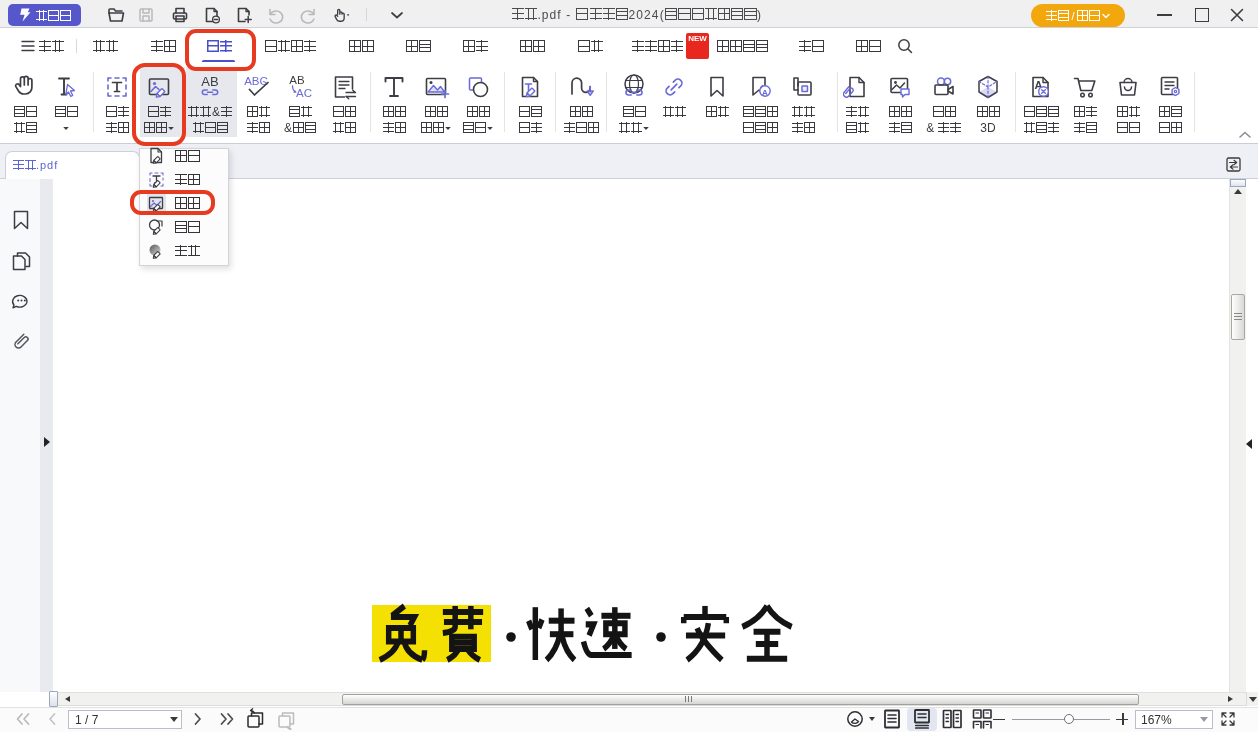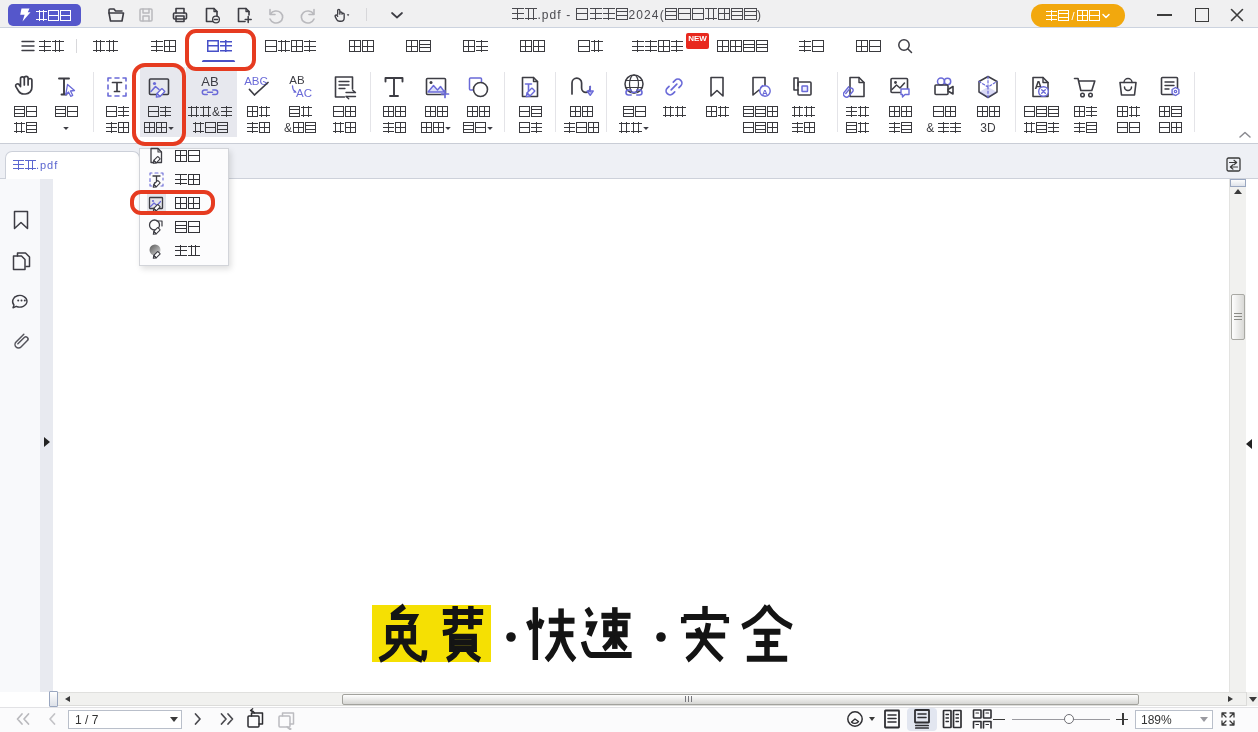--- a/index.html
+++ b/index.html
@@ -152,21 +152,21 @@
       <i style="display:inline-block;width:12.0px;height:11.7px;margin:0 0.5px;vertical-align:-1px;box-shadow:inset 0 0 0 1px #3a3a3e;background-image:linear-gradient(#3a3a3e,#3a3a3e),linear-gradient(#3a3a3e,#3a3a3e);background-position:0 33%,0 66%;background-size:100% 1px,100% 1px;background-repeat:no-repeat;"></i>
     </div>
     <div class="ab ctr" style="left:766px;top:37px;width:90px;height:18px">
       <i style="display:inline-block;width:12.0px;height:11.7px;margin:0 0.5px;vertical-align:-1px;background-image:linear-gradient(#3a3a3e,#3a3a3e),linear-gradient(#3a3a3e,#3a3a3e),linear-gradient(#3a3a3e,#3a3a3e),linear-gradient(#3a3a3e,#3a3a3e);background-position:0 8%,0 50%,0 92%,50% 0;background-size:100% 1px,100% 1px,100% 1px,1px 100%;background-repeat:no-repeat;"></i>
       <i style="display:inline-block;width:12.0px;height:11.7px;margin:0 0.5px;vertical-align:-1px;box-shadow:inset 0 0 0 1px #3a3a3e;background-image:linear-gradient(#3a3a3e,#3a3a3e);background-position:0 50%;background-size:100% 1px;background-repeat:no-repeat;"></i>
     </div>
     <div class="ab ctr" style="left:823px;top:37px;width:90px;height:18px">
       <i style="display:inline-block;width:12.0px;height:11.7px;margin:0 0.5px;vertical-align:-1px;box-shadow:inset 0 0 0 1px #3a3a3e;background-image:linear-gradient(#3a3a3e,#3a3a3e),linear-gradient(#3a3a3e,#3a3a3e);background-position:0 50%,50% 0;background-size:100% 1px,1px 100%;background-repeat:no-repeat;"></i>
       <i style="display:inline-block;width:12.0px;height:11.7px;margin:0 0.5px;vertical-align:-1px;box-shadow:inset 0 0 0 1px #3a3a3e;background-image:linear-gradient(#3a3a3e,#3a3a3e);background-position:0 50%;background-size:100% 1px;background-repeat:no-repeat;"></i>
     </div>
-    <div class="ab" style="left:686px;top:33px;width:23px;height:16px;background:#e8281e;border-radius:2px;color:#fff;font-size:8px;font-weight:bold;text-align:center;line-height:12px">NEW</div>
+    <div class="ab" style="left:686px;top:33px;width:23px;height:26px;background:#e8281e;border-radius:2px;color:#fff;font-size:8px;font-weight:bold;text-align:center;line-height:12px">NEW</div>
     <div class="ab ctr" style="left:896px;top:37px;width:18px;height:18px">
       <svg width="18" height="18" viewBox="0 0 18 18" fill="none">
         <circle cx="8" cy="8" r="5.2" stroke="#3d3d44" stroke-width="1.5" fill="none"></circle>
         <path d="M12 12 L15.5 15.5" stroke="#3d3d44" stroke-width="1.5" fill="none" stroke-linecap="round" stroke-linejoin="round"></path>
       </svg>
     </div>
     <div class="ab" style="left:202px;top:59.5px;width:33px;height:3.5px;background:#4a51c4;border-radius:2px"></div>
     <div class="ab" style="left:0;top:62px;width:1258px;height:81px;background:#fff"></div>
     <div class="ab" style="left:139.5px;top:67px;width:45px;height:70px;background:#e7e8ee"></div>
     <div class="ab" style="left:185.5px;top:67px;width:51px;height:70px;background:#e7e8ee"></div>
@@ -647,21 +647,21 @@
         <path d="M2.5 20 V13.5 h7.5 V20 M12.5 20 V13.5 h7.5 V20" stroke="#2f2f33" stroke-width="1.6" fill="none" stroke-linecap="round" stroke-linejoin="round"></path>
         <path d="M5 5 h2.5 M15 5 h2.5 M5 16.5 h2.5 M15 16.5 h2.5" stroke="#2f2f33" stroke-width="1.2" fill="none" stroke-linecap="round" stroke-linejoin="round"></path>
       </svg>
     </div>
     <div class="ab" style="left:993px;top:718.5px;width:12px;height:1.6px;background:#3a3a3a"></div>
     <div class="ab" style="left:1012px;top:719px;width:98px;height:1px;background:#9a9aa0"></div>
     <div class="ab" style="left:1064px;top:714px;width:10px;height:10px;background:#fff;border:1.4px solid #6f6f75;border-radius:50%"></div>
     <div class="ab" style="left:1116px;top:718.5px;width:12px;height:1.6px;background:#3a3a3a"></div>
     <div class="ab" style="left:1122px;top:713.2px;width:1.6px;height:12px;background:#3a3a3a"></div>
     <div class="ab" style="left:1135px;top:709.5px;width:78px;height:19px;background:#fff;border:1px solid #b9bfca"></div>
-    <div class="ab" style="left:1141px;top:712.5px;font-size:12px;color:#333">189%</div>
+    <div class="ab" style="left:1141px;top:712.5px;font-size:12px;color:#333">167%</div>
     <div class="ab" style="left:1200px;top:717px;width:0;height:0;border-top:5px solid #9a9aa0;border-left:4px solid transparent;border-right:4px solid transparent"></div>
     <div class="ab ctr" style="left:1219.0px;top:710.0px;width:18px;height:18px">
       <svg width="18" height="18" viewBox="0 0 18 18" fill="none">
         <path d="M7 7 L3 3 m0 0 v4 m0-4 h4 M11 7 l4-4 m0 0 v4 m0-4 h-4 M7 11 l-4 4 m0 0 v-4 m0 4 h4 M11 11 l4 4 m0 0 h-4 m4 0 v-4" stroke="#3a3a3a" stroke-width="1.3" fill="none" stroke-linecap="round" stroke-linejoin="round"></path>
       </svg>
     </div>
     <div class="ab" style="left:139px;top:148px;width:90px;height:118px;background:#fcfcfd;border:1px solid #d2d4d9;box-shadow:2px 3px 6px rgba(0,0,0,0.13)"></div>
     <div class="ab ctr" style="left:148px;top:147.3px;width:17px;height:17px">
       <svg width="17" height="17" viewBox="0 0 17 17" fill="none">
         <path d="M3 1.5 h7 l3.5 3.5 V15.5 H3 Z" stroke="#3d3d44" stroke-width="1.3" fill="none" stroke-linecap="round" stroke-linejoin="round"></path>

